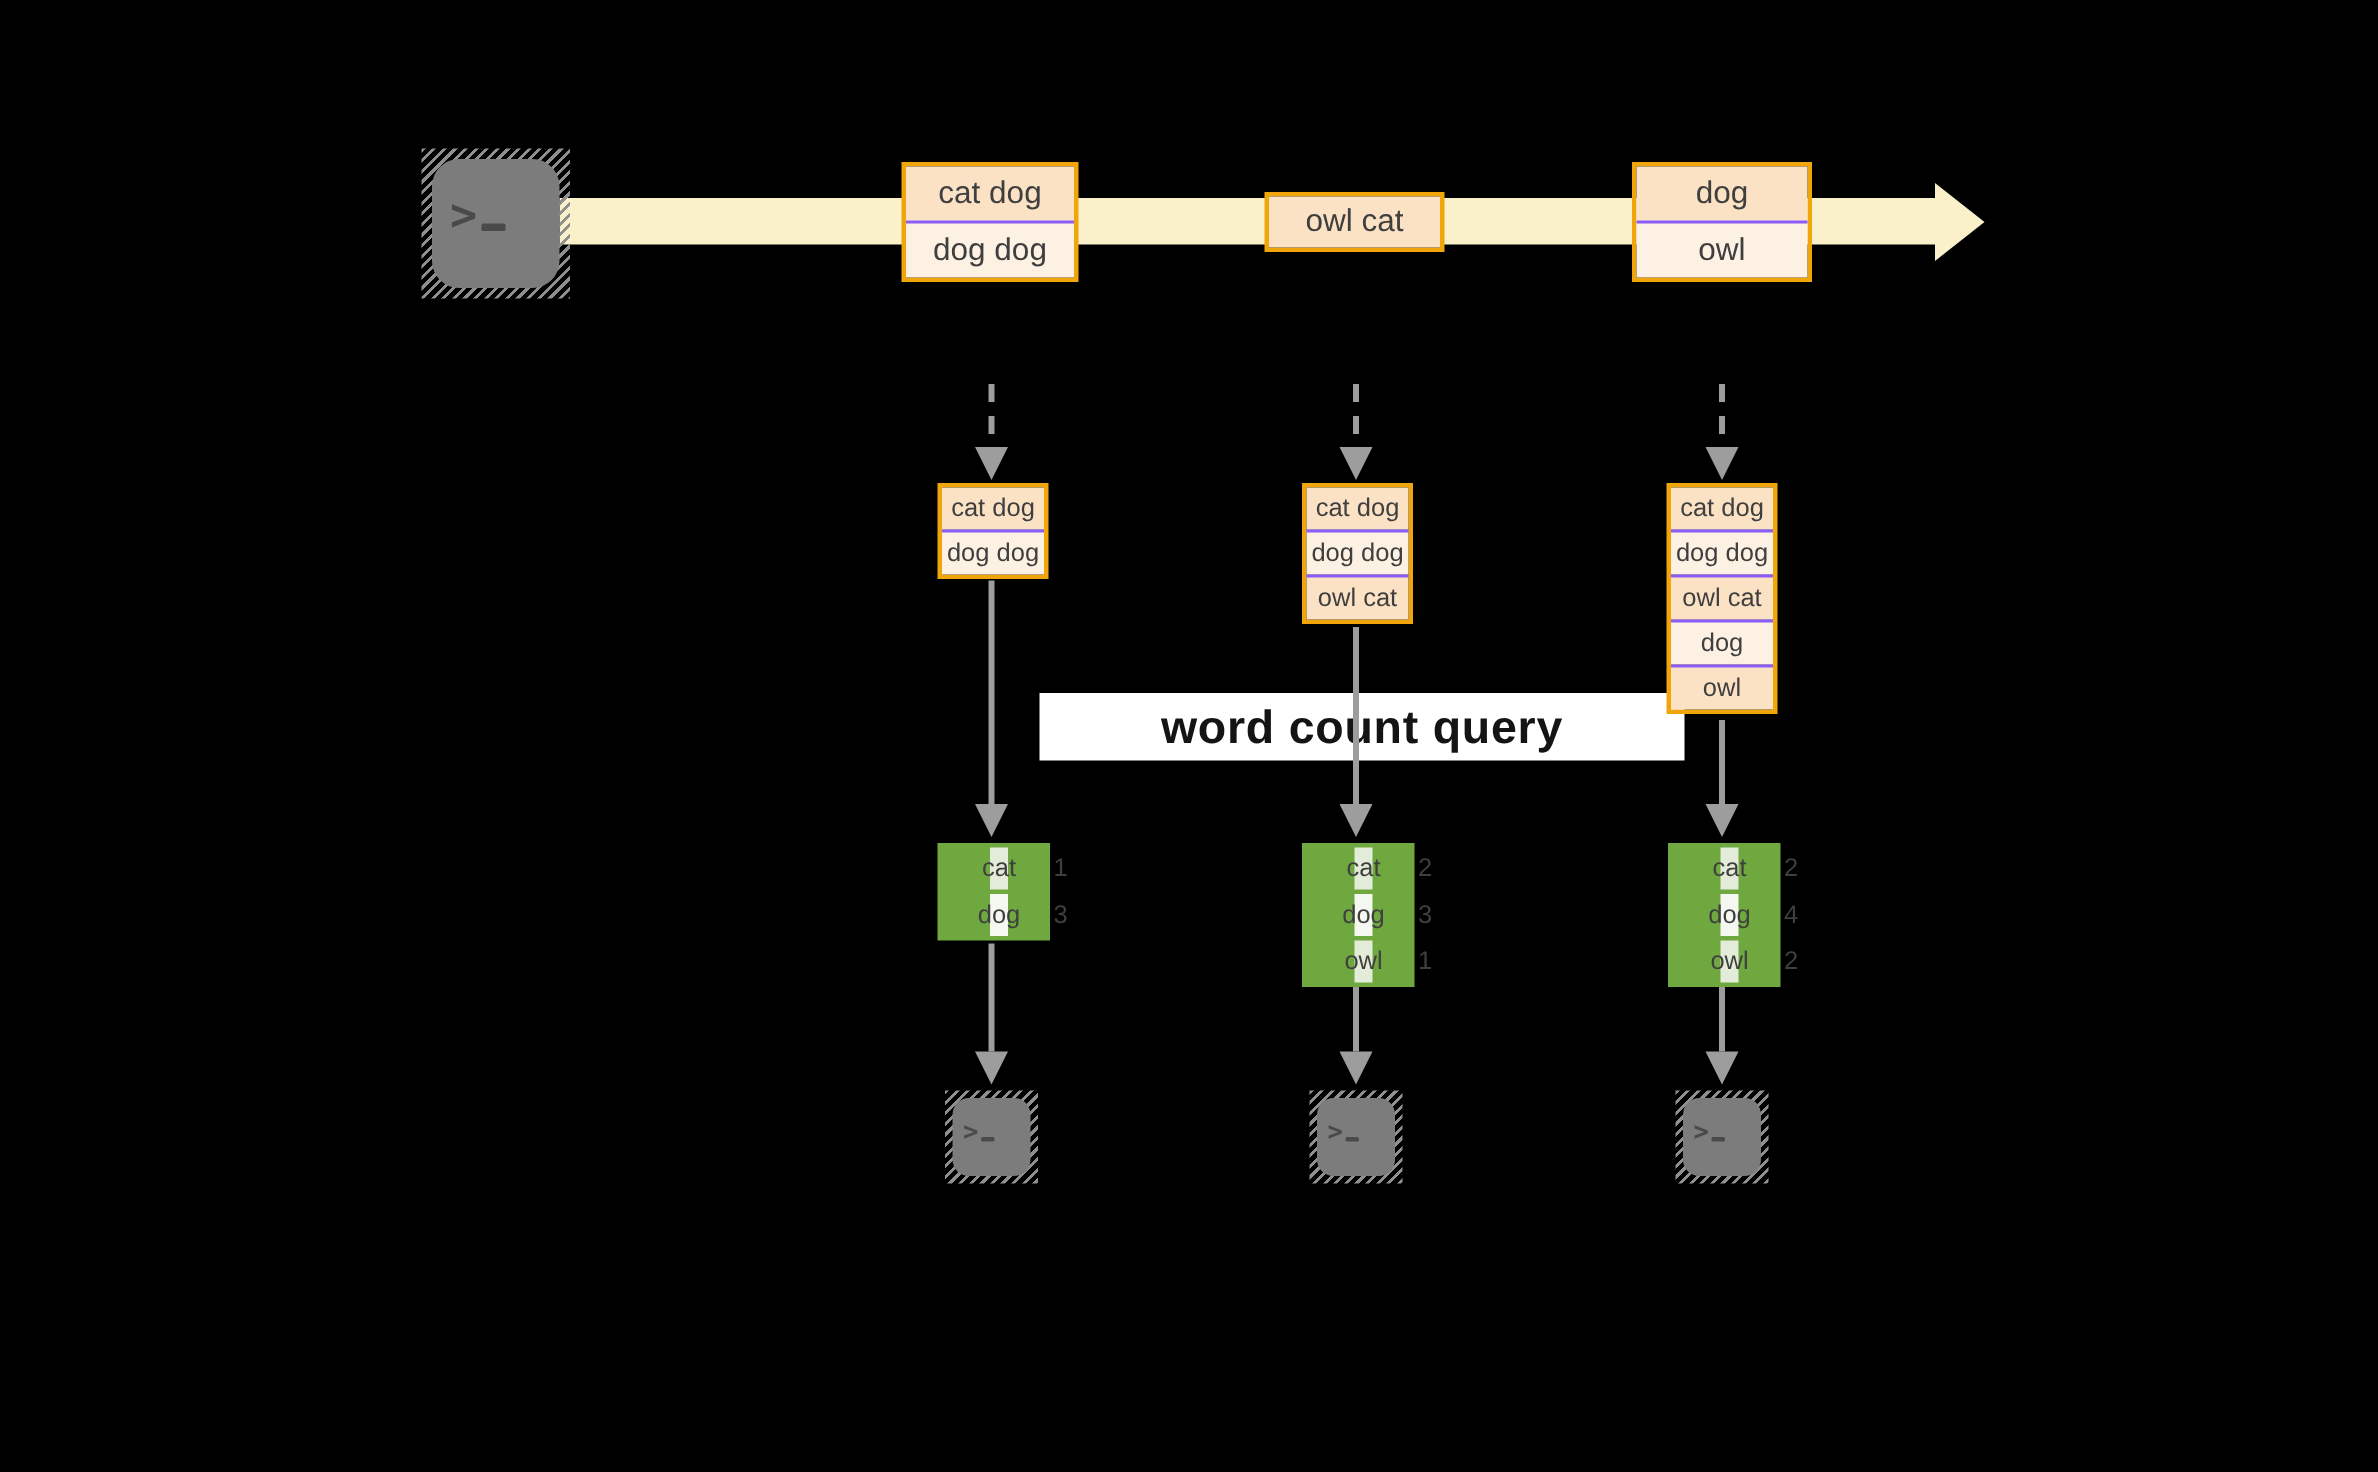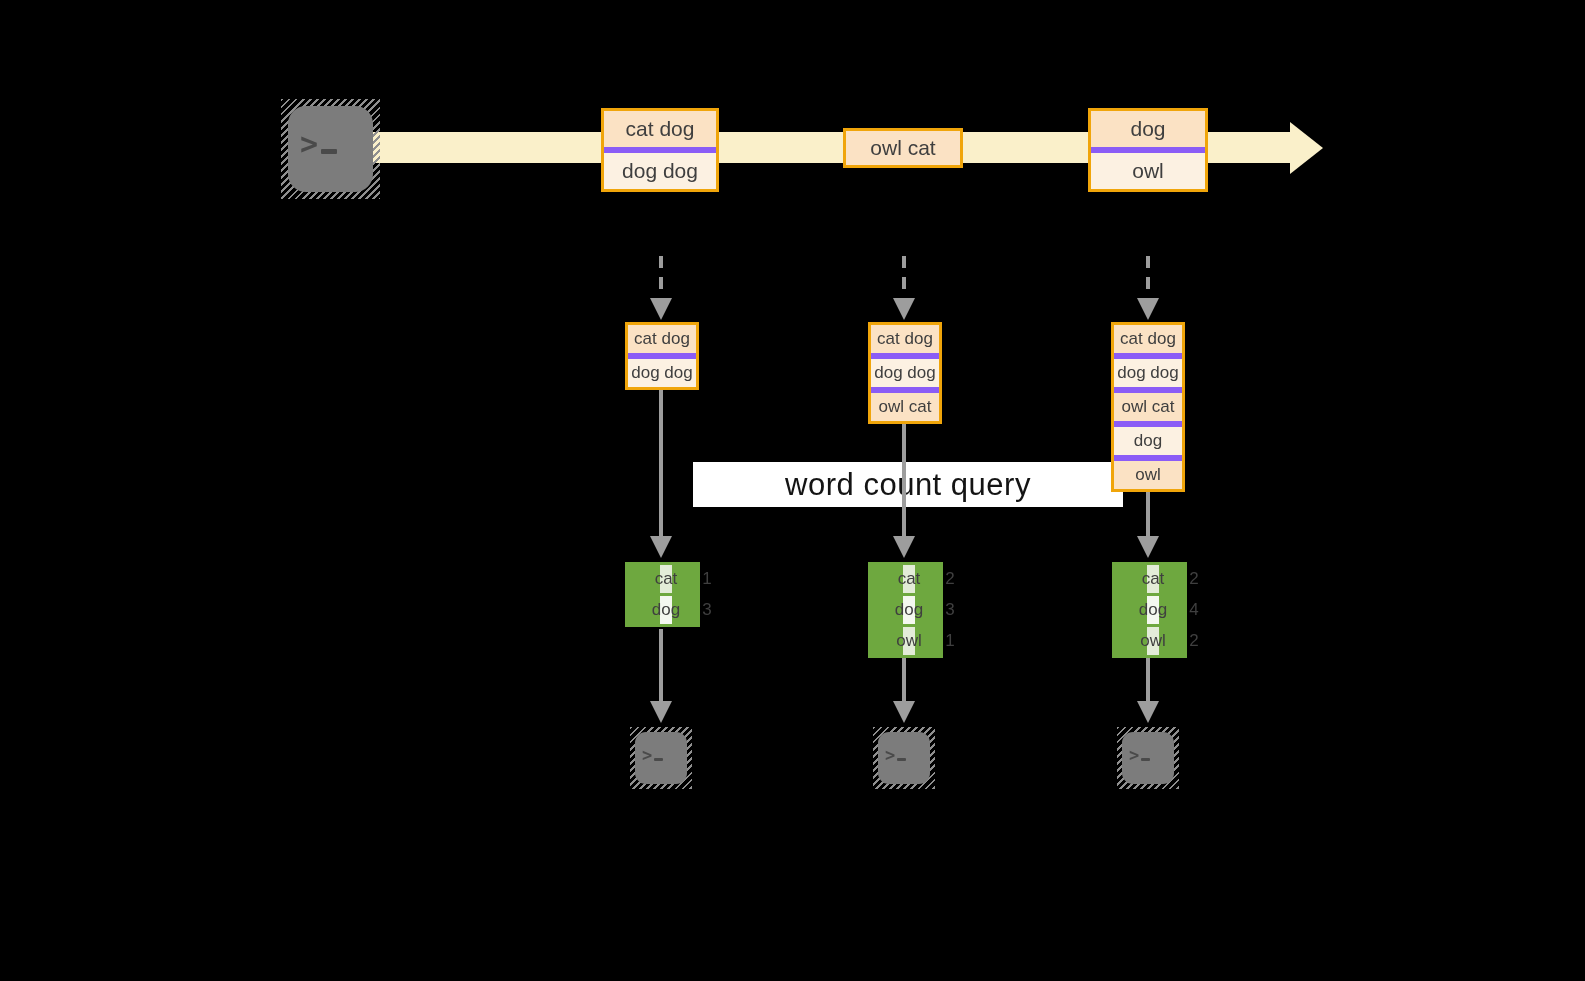--- a/index.html
+++ b/index.html
@@ -21,39 +21,39 @@
 
   
   .stream-band{position:absolute;left:373px;top:132px;width:917px;height:31px;background:#FAF0CA;z-index:0;}
   .stream-head{position:absolute;left:1290px;top:122px;width:0;height:0;
                border-top:26px solid transparent;border-bottom:26px solid transparent;
                border-left:33px solid #FAF0CA;z-index:0;}
 
   
   .amber-box{position:absolute;border:3px solid #F0A50A;z-index:3;}
   .amber-box .row{display:flex;align-items:center;justify-content:center;color:#3F3F3F;
-                  border-top:6px solid #8b5cf6;}
+                  border-top:2px solid #8b5cf6;}
   .amber-box .row:first-child{border-top:none;}
   .amber-box .row:nth-child(odd){background:#FBE2C4;}
   .amber-box .row:nth-child(even){background:#FCF1E2;}
   .rows-lg .row{height:36px;font-size:21px;}
   .rows-1  .row{height:34px;font-size:21px;}
   .rows-sm .row{height:28px;font-size:17px;}
 
   
   .dash-line{position:absolute;width:4px;z-index:2;
              background:repeating-linear-gradient(to bottom,#9D9D9D 0 12px,rgba(0,0,0,0) 12px 21px);}
   .varrow{position:absolute;width:4px;background:#9D9D9D;z-index:2;}
   .head-down{position:absolute;width:0;height:0;border-left:11px solid transparent;
              border-right:11px solid transparent;border-top:22px solid #9D9D9D;z-index:2;}
 
   
   .query-band{position:absolute;left:693px;top:462px;width:430px;height:45px;background:#FFFFFF;
               z-index:1;display:flex;align-items:center;justify-content:center;}
-  .query-band span{font-size:31px;font-weight:400;color:#141414;letter-spacing:.5px;}
+  .query-band span{font-size:31px;font-weight:700;color:#141414;letter-spacing:.5px;}
 
   
   .gtable{position:absolute;display:grid;grid-template-columns:44px 22px;gap:3px;padding:3px;
           background:#6EA83F;z-index:3;}
   .gtable .cell{height:28px;display:flex;align-items:center;justify-content:center;
                 font-size:17px;color:#3F3F3F;margin-left:32px;}
   .gtable .cell:nth-child(4n+1),.gtable .cell:nth-child(4n+2){background:#E3ECD8;}
   .gtable .cell:nth-child(4n+3),.gtable .cell:nth-child(4n){background:#F4F8F0;}
 </style>
 </head>

